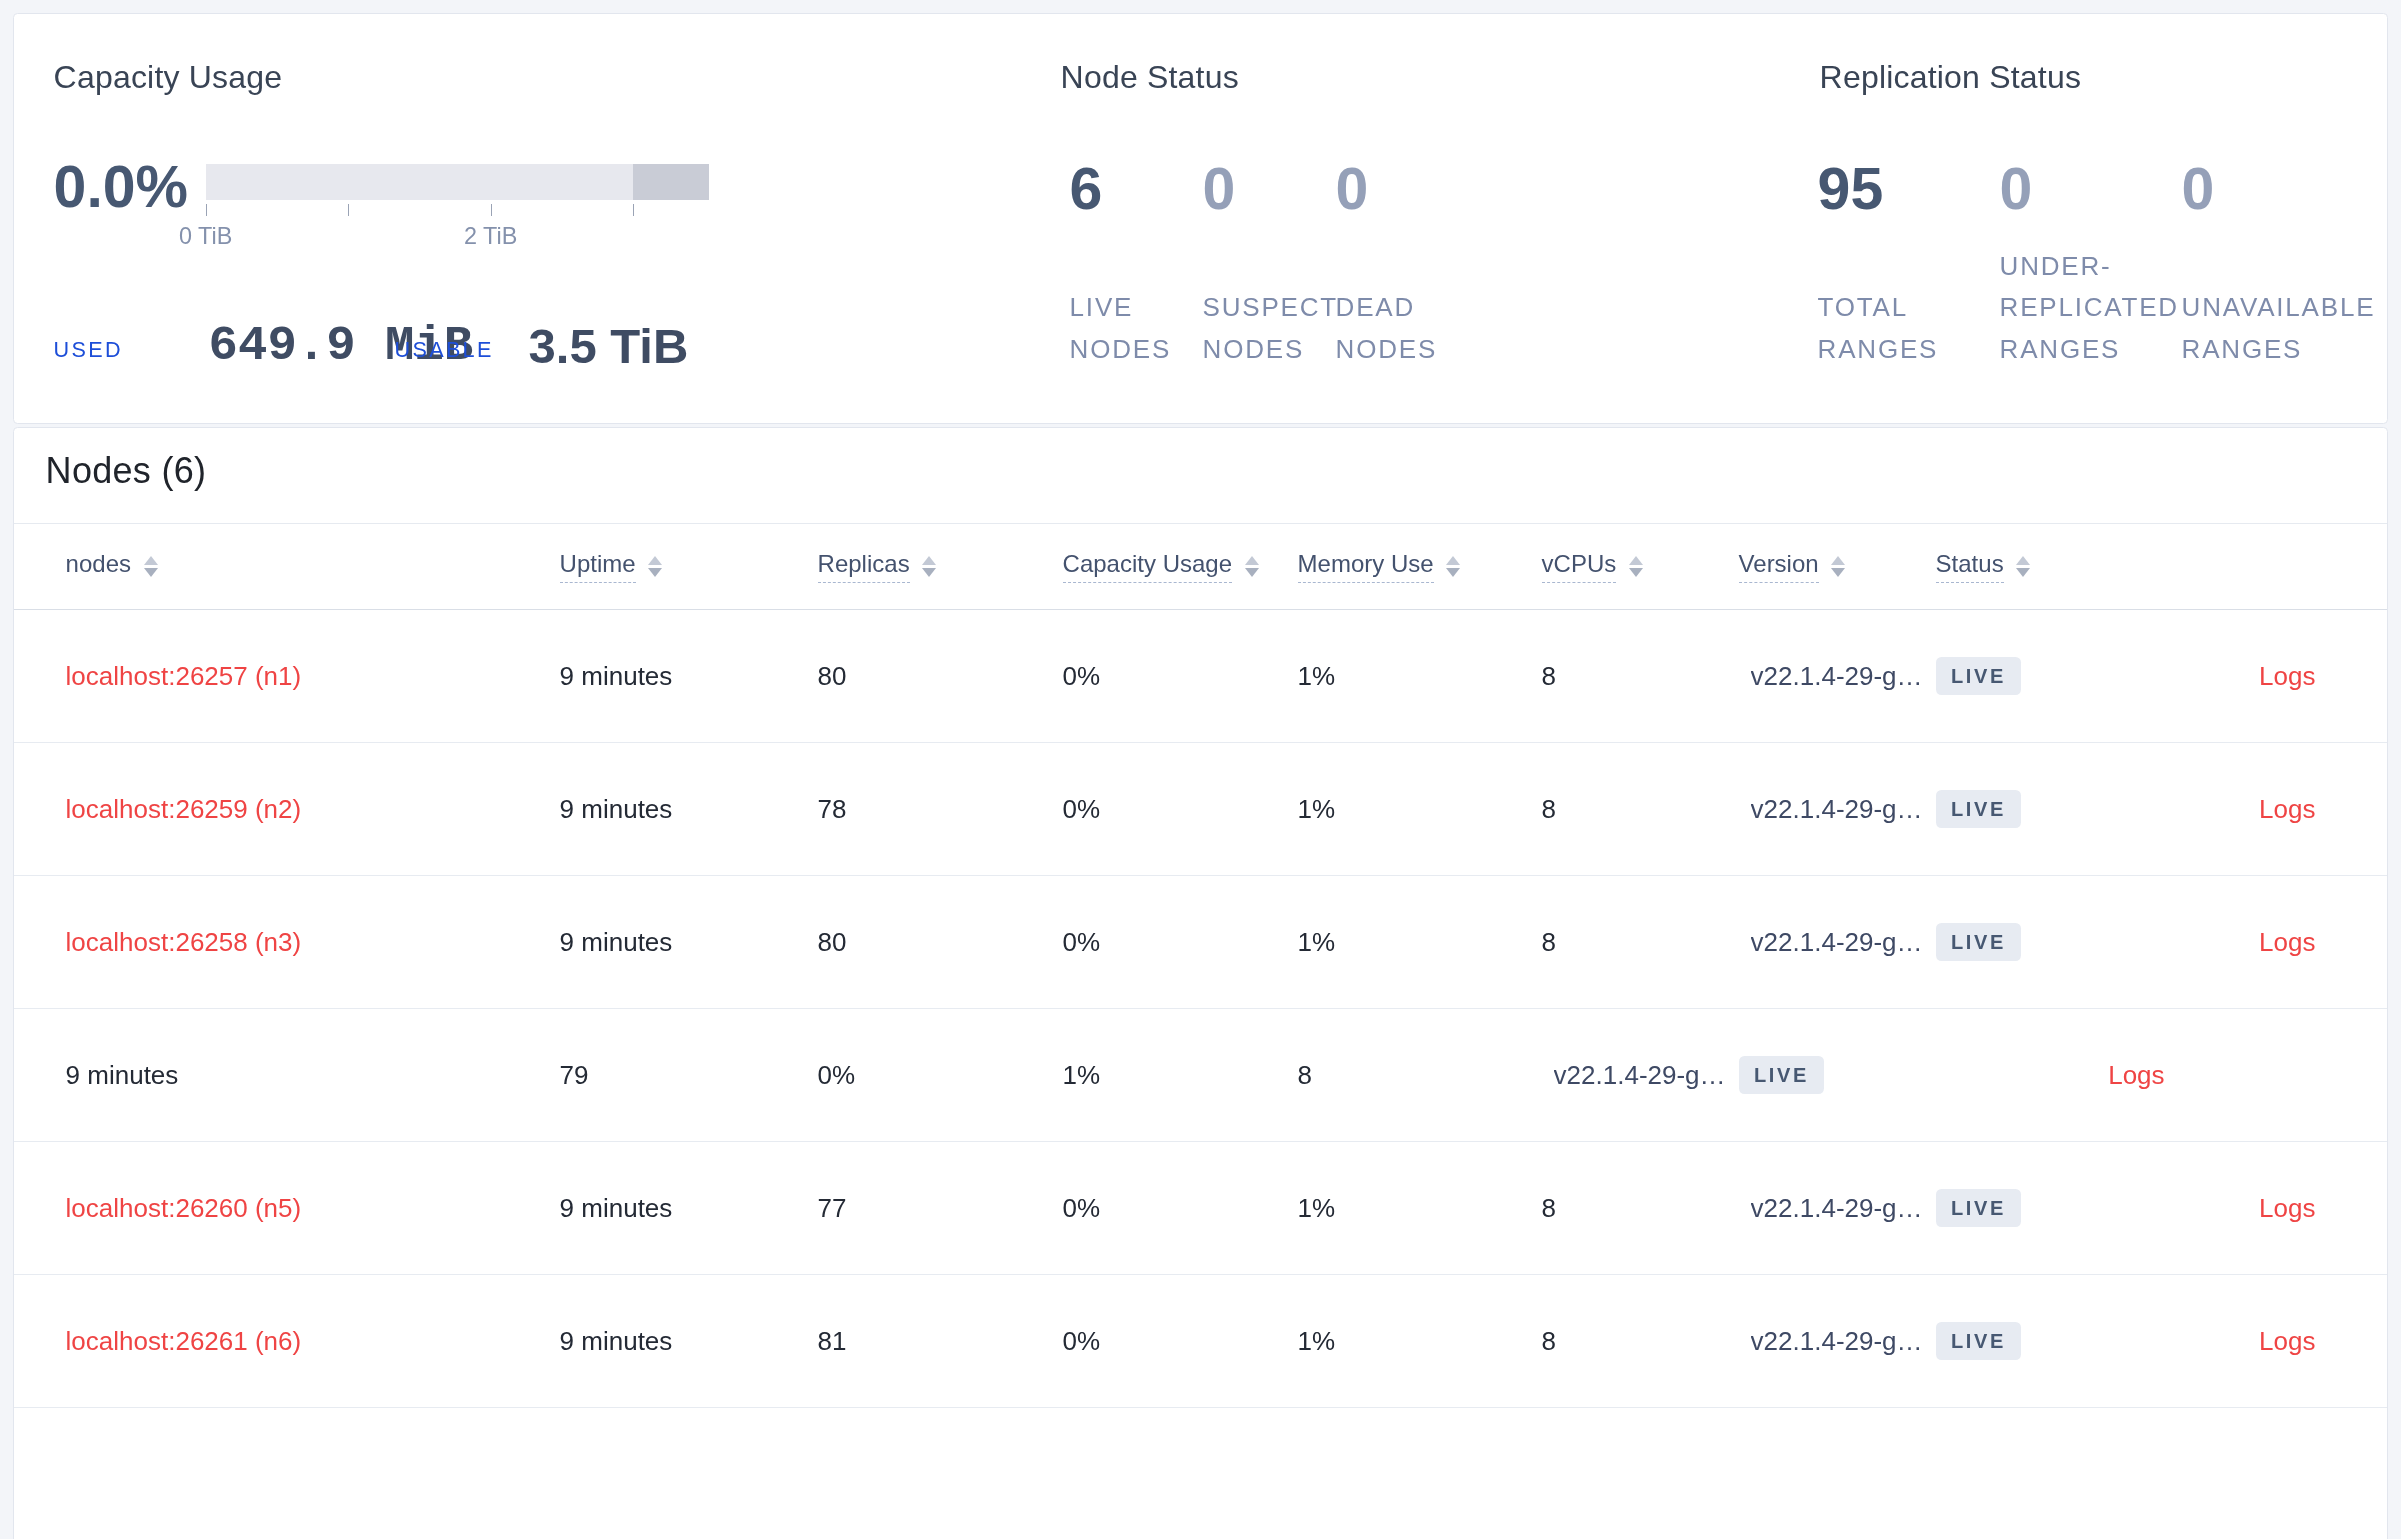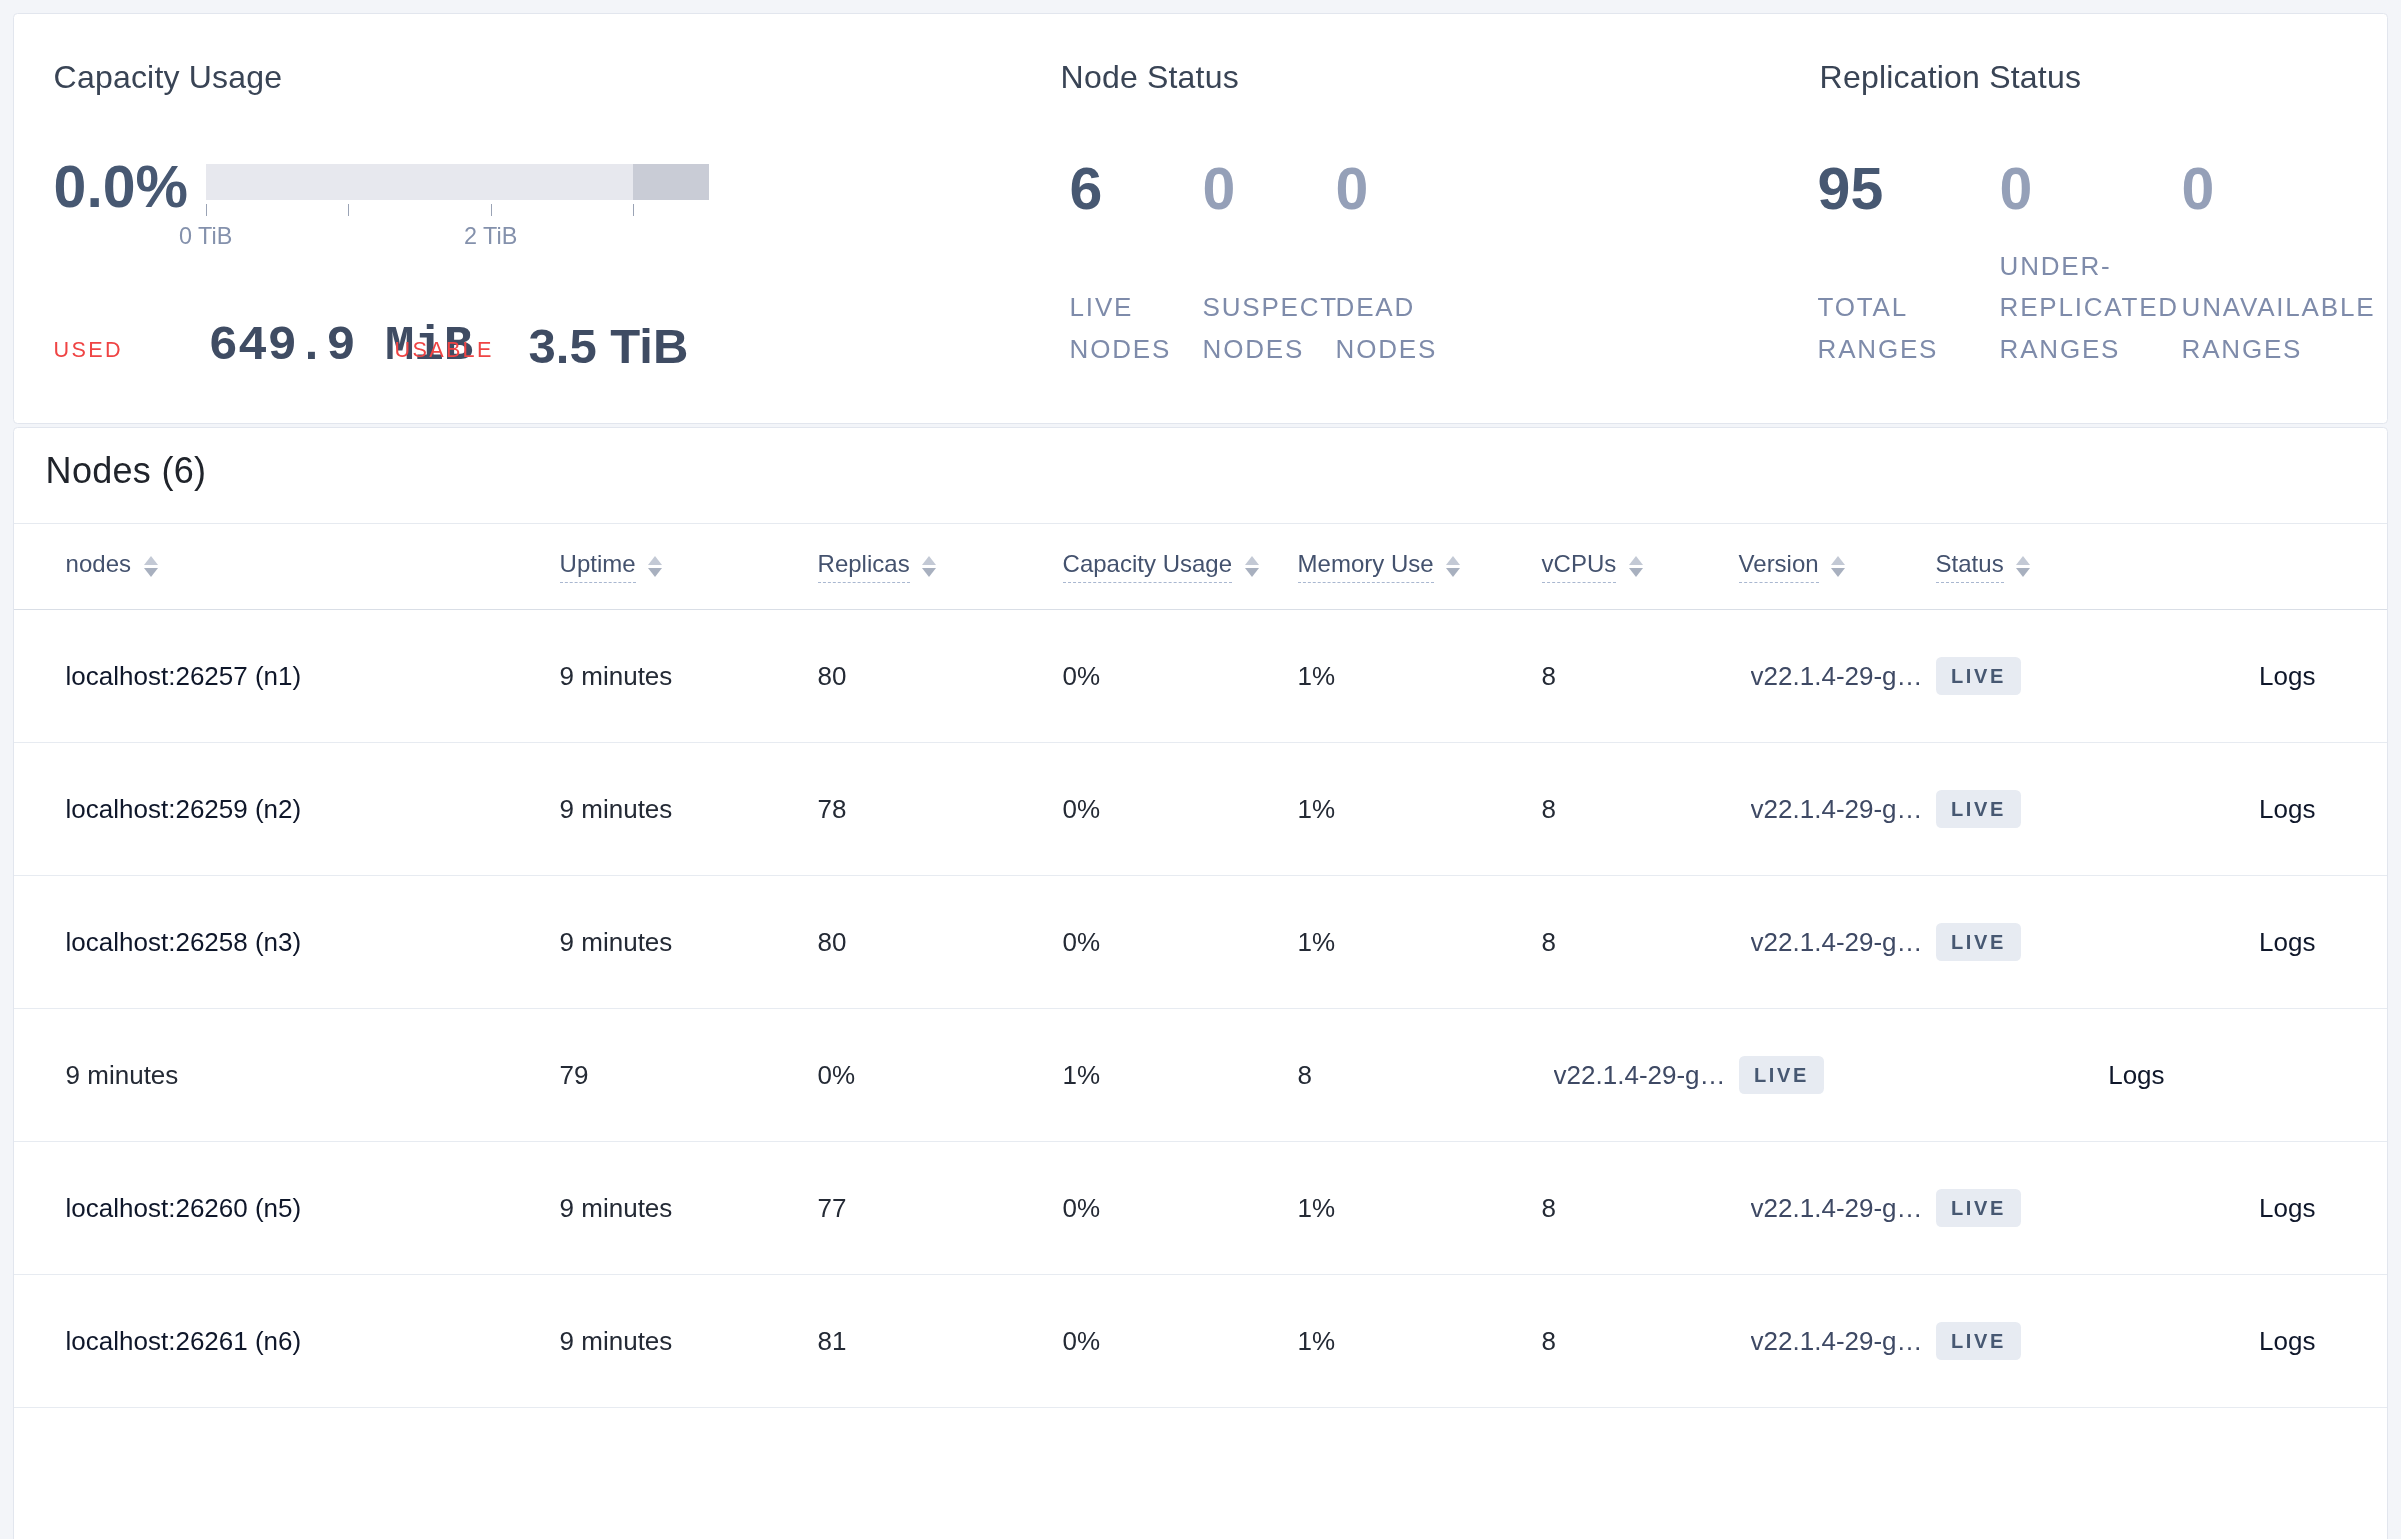--- a/index.html
+++ b/index.html
@@ -35,21 +35,21 @@
   .cap-bar { position:relative; width:503px; height:36px; background:#e7e8ee; overflow:hidden; }
   .cap-bar-dark { position:absolute; right:0; top:0; width:76px; height:36px; background:#c9ccd6; }
   .cap-tick { position:absolute; top:40px; width:1.8px; height:12.6px; background:#9aa3b5; }
   .cap-tick-label {
     position:absolute; top:59px; transform:translateX(-50%);
     font-size:23.4px; color:#8491ac; white-space:nowrap;
   }
   .cap-usage-row { position:absolute; left:40px; top:303px; width:811px; height:54px; }
   .cap-usage-row span { position:absolute; white-space:nowrap; }
   .mini-label {
-    font-size:21.6px; letter-spacing:2.3px; color:#ef4444; bottom:7.2px;
+    font-size:21.6px; letter-spacing:2.3px; color:#1d4ed8; bottom:7.2px;
   }
   .usage-val { font-size:49px; font-weight:700; color:#3f4c63; bottom:0; line-height:1; }
   .pos-used-l   { left:0; }
   .pos-used-v   { left:155px;font-family:Liberation Mono, monospace; }
   .pos-usable-l { left:341px; }
   .pos-usable-v { left:475px; }
 
   .metric-row { position:absolute; top:146px; height:211px; display:flex; }
   .m-nodes { left:1056px; }
   .m-repl  { left:1804px; }
@@ -95,21 +95,21 @@
   .th { display:flex; align-items:center; }
   .th-label { font-size:24px; color:#44526e; padding-bottom:4.5px; }
   .th-label.underlined { border-bottom:1.8px dashed #a9b7d0; }
   .sort-icon { display:inline-flex; flex-direction:column; margin-left:12.6px; cursor:pointer; }
   .sort-icon .up, .sort-icon .dn { width:0; height:0; border-left:7.2px solid transparent; border-right:7.2px solid transparent; display:block; }
   .sort-icon .up { border-bottom:9px solid #c3c9d5; margin-bottom:3.6px; }
   .sort-icon .dn { border-top:9px solid #a8b0bf; }
 
   .tr { height:133px; border-bottom:0.9px solid #e7ebf1; }
   .td { font-size:26px; color:#242a35; white-space:nowrap; overflow:hidden; }
-  .td a { text-decoration:none; color:#0f172a; cursor:pointer; }
+  .td a { text-decoration:none; color:#ef4444; cursor:pointer; }
   .td.c-version { color:#3e4964;margin-left:12px; }
   .td.c-logs { text-align:right; }
   .badge {
     display:inline-block; padding:9px 15.3px; border-radius:5.4px;
     background:#e7ebf2; color:#475872;
     font-size:20px; font-weight:700; letter-spacing:2.7px; line-height:1;
   }
 </style>
 </head>
 <body>

